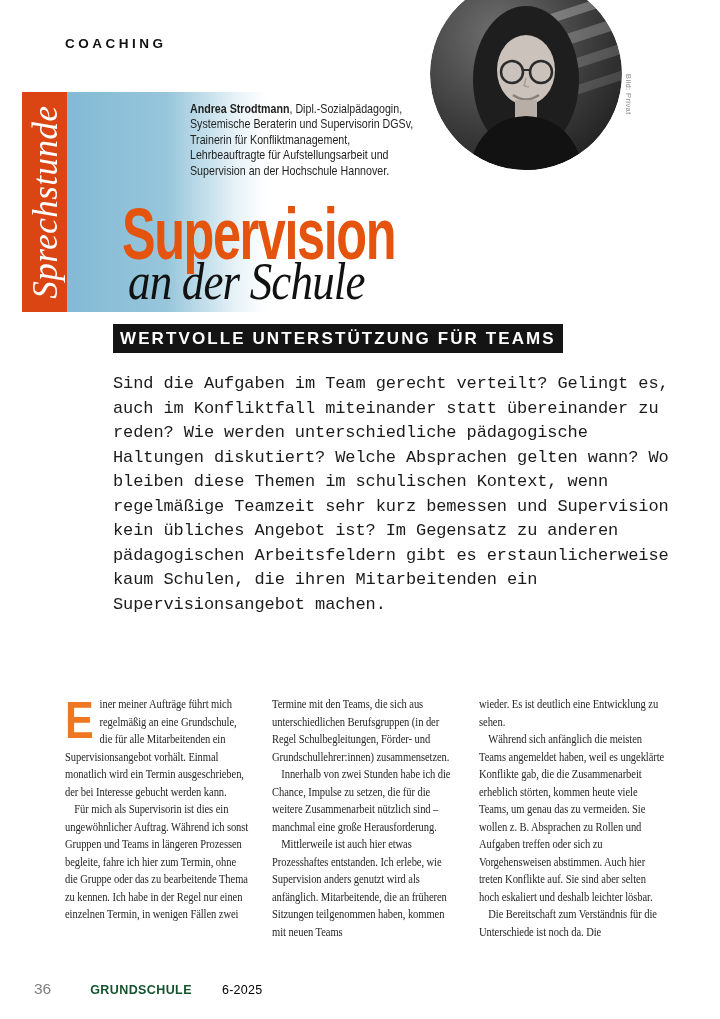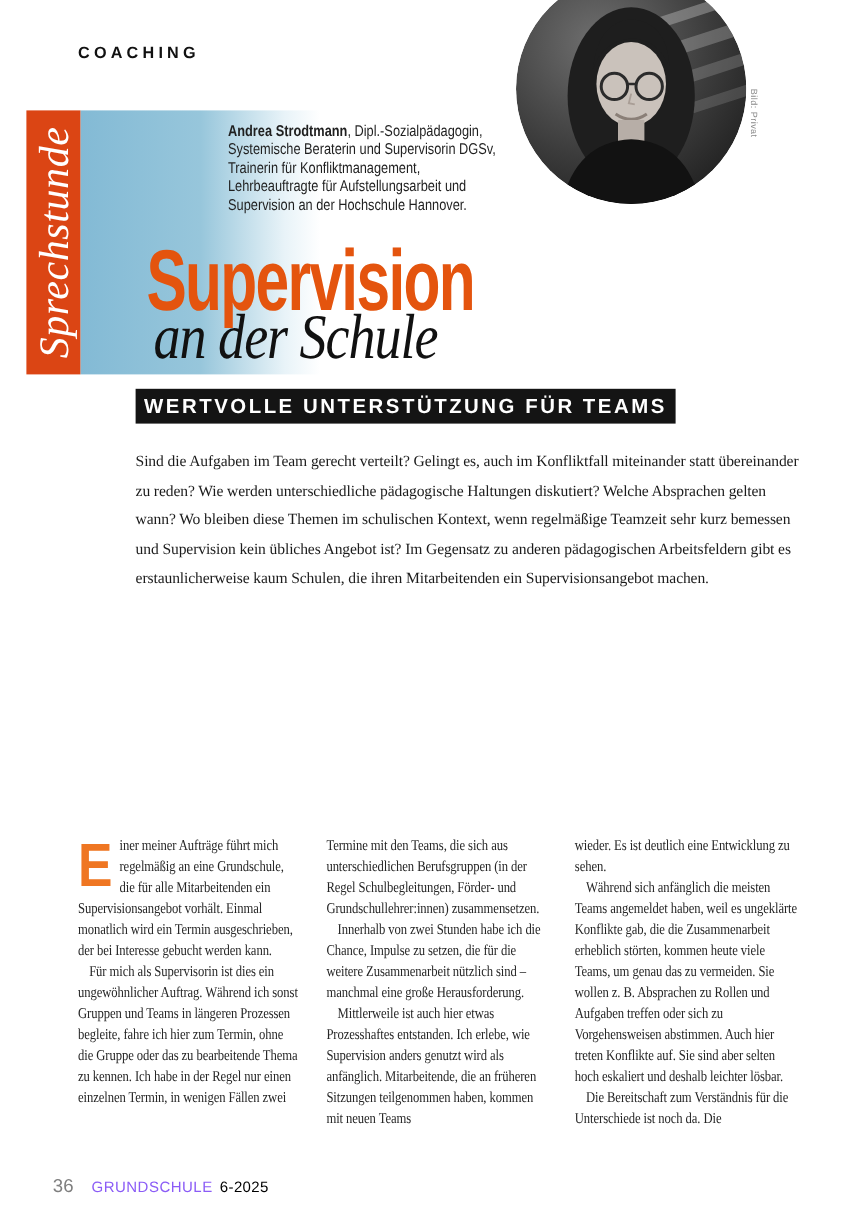--- a/index.html
+++ b/index.html
@@ -55,43 +55,43 @@
     transform:scaleX(.85);transform-origin:0 0;white-space:nowrap;
   }
   .tagline{
     position:absolute;left:113px;top:324px;height:29px;line-height:29px;
     background:#141414;color:#ffffff;font-weight:700;font-size:17px;
     letter-spacing:2.1px;padding:0 7px;white-space:nowrap;
   }
   
   .intro{
     position:absolute;left:113px;top:372px;width:556px;margin:0;
-    font-family:Liberation Serif, serif;font-size:13px;line-height:24.5px;
+    font-family:Liberation Mono, monospace;font-size:17px;line-height:24.5px;
     letter-spacing:-.1px;color:#1b1b1b;
   }
   
   .col{
     position:absolute;top:696px;width:220px;height:290px;
     transform:scaleX(.845);transform-origin:0 0;
     font-family:"Liberation Serif",serif;font-size:12.5px;line-height:17.5px;
     color:#262626;letter-spacing:-.1px;
   }
   .col-1{left:65px;} .col-2{left:272px;} .col-3{left:479px;}
   .col p{margin:0;}
   .col p.ind{text-indent:11px;}
   .dropcap{
     float:left;font-family:"Liberation Sans",sans-serif;font-weight:800;
     font-size:51px;line-height:42px;color:#ef7622;margin:4px 7px 0 0;
   }
   
   .footer{
-    position:absolute;left:44px;top:980px;display:flex;align-items:baseline;
+    position:absolute;left:34px;top:980px;display:flex;align-items:baseline;gap:24px;
   }
   .footer .pg{font-size:15.5px;color:#7f7f7f;margin-right:15px;}
-  .footer .mag{font-size:12.5px;font-weight:400;color:#8b5cf6;letter-spacing:.4px;}
+  .footer .mag{font-size:12.5px;font-weight:700;color:#14532d;letter-spacing:.4px;}
   .footer .iss{font-size:12.5px;color:#000000;margin-left:6px;letter-spacing:.3px;}
 </style>
 </head>
 <body>
 
 <div class="page">
 
   <div class="kicker">COACHING</div>
 
   <div class="band"></div>

